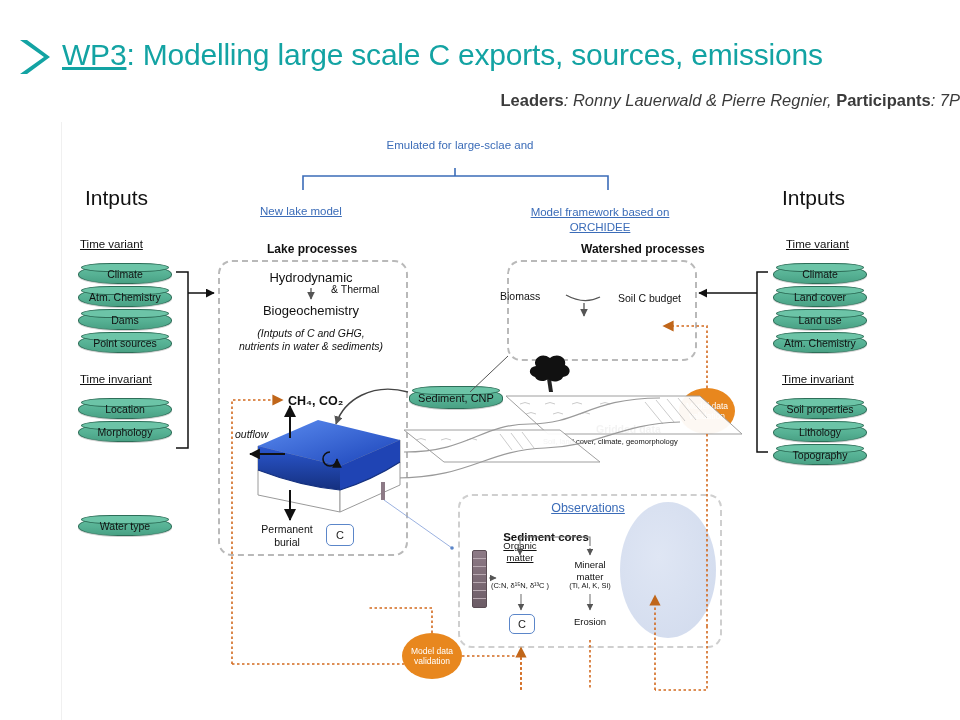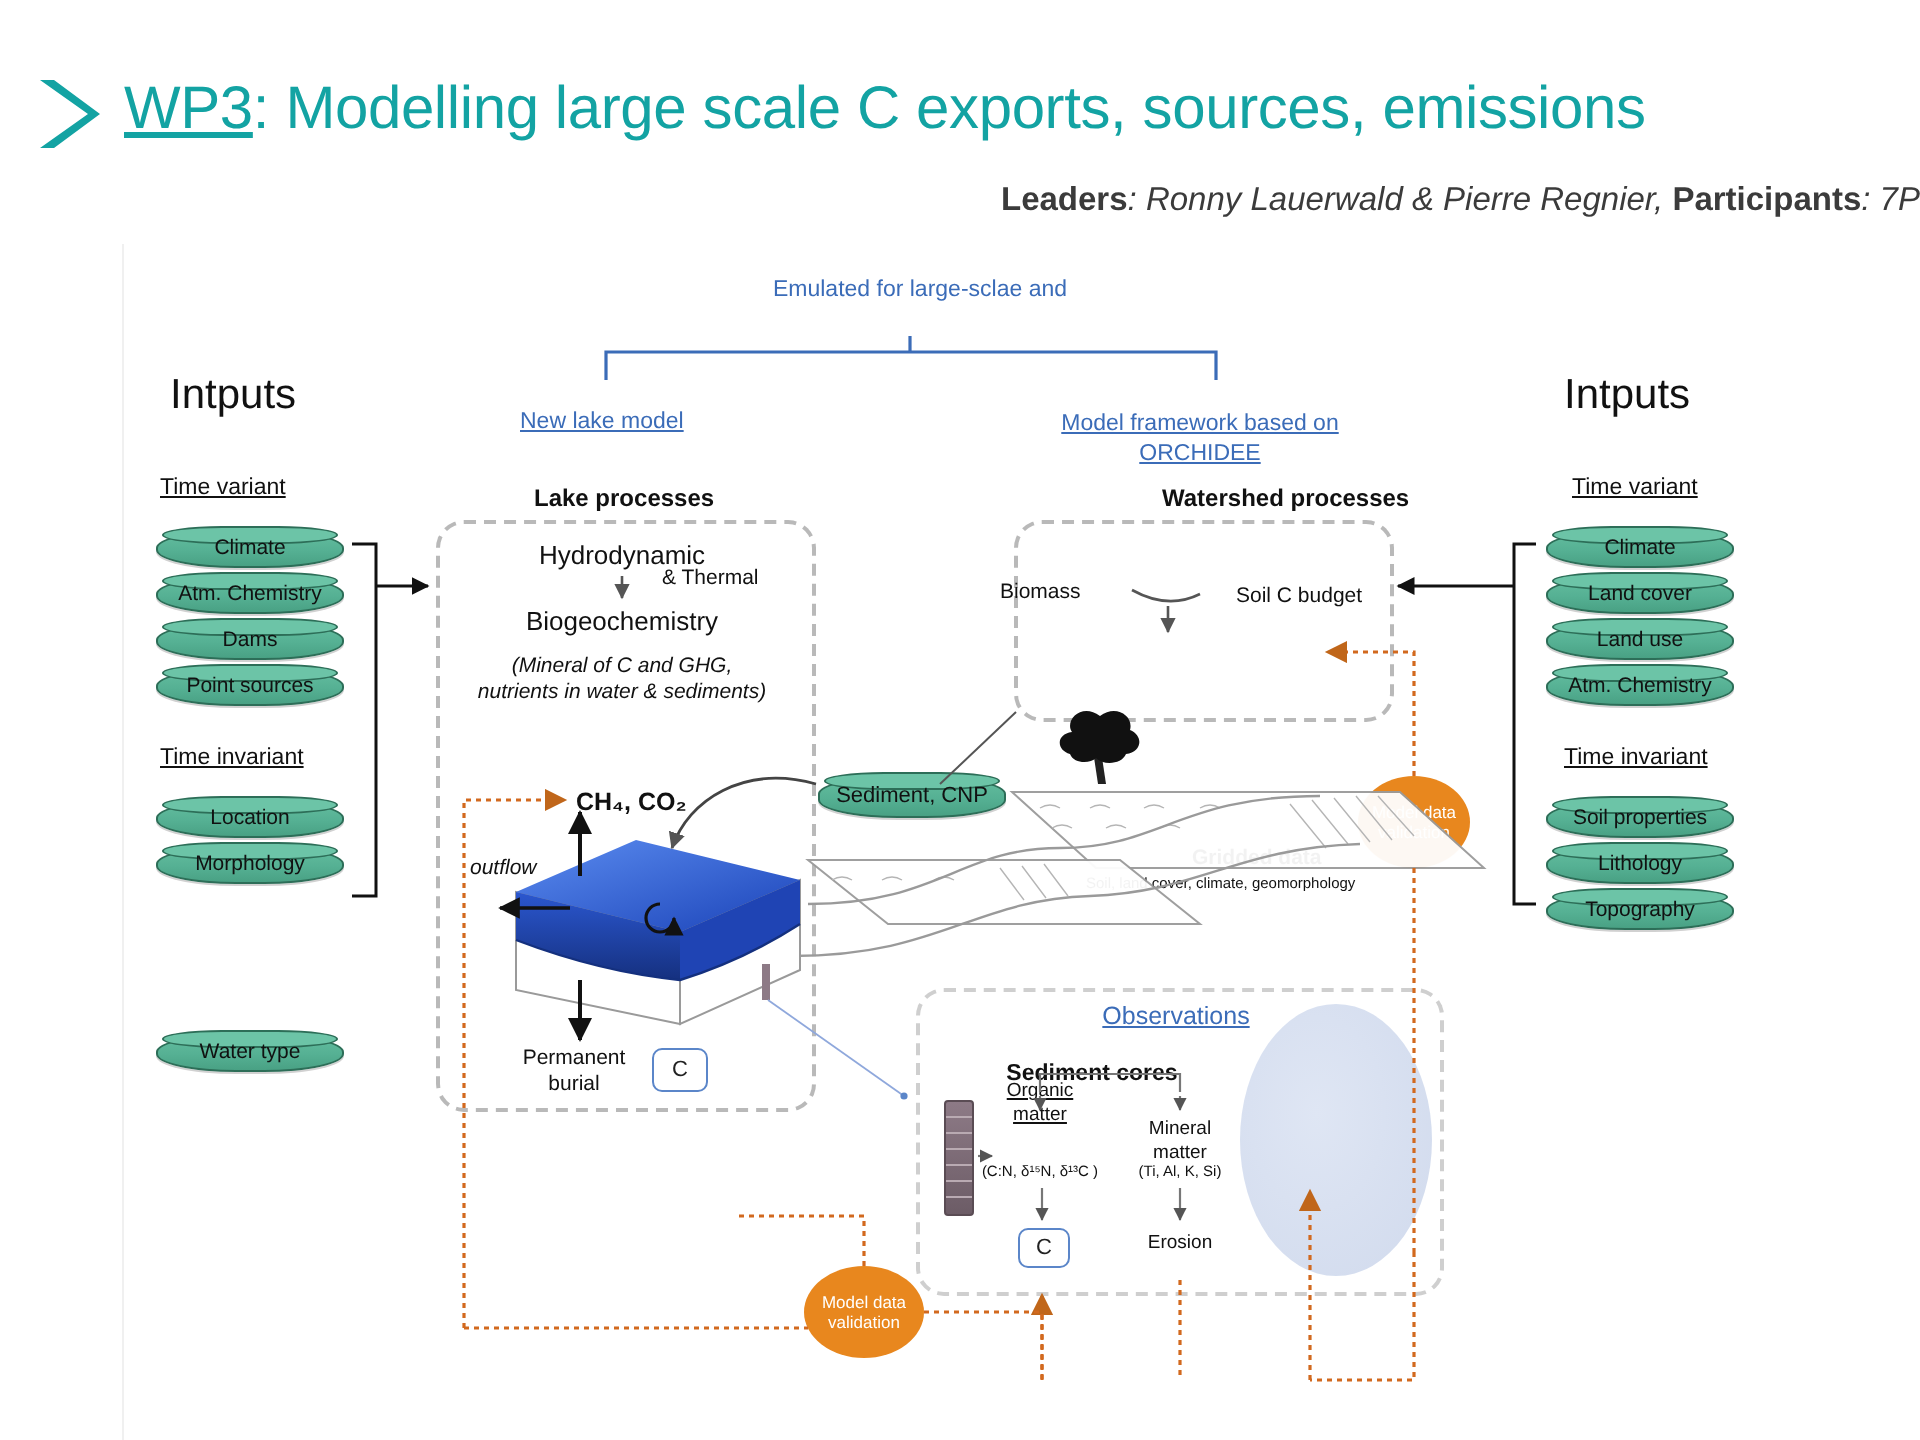--- a/index.html
+++ b/index.html
@@ -188,21 +188,21 @@
   </div>
 
   <div class="t bold" style="left:267px;top:242px;font-size:12px;color:#111;">Lake processes</div>
 
   <div class="dbox" style="left:218px;top:260px;width:186px;height:292px;"></div>
 
   <div class="ctr" style="left:228px;top:270px;width:166px;font-size:13px;color:#111;">Hydrodynamic</div>
   <div class="t" style="left:331px;top:283px;font-size:10.5px;color:#111;">&amp; Thermal</div>
   <div class="ctr" style="left:228px;top:303px;width:166px;font-size:13px;color:#111;">Biogeochemistry</div>
   <div class="ctr ital" style="left:222px;top:327px;width:178px;font-size:10.5px;line-height:13px;color:#111;">
-    <div>(Mineral of C and GHG,</div>
+    <div>(Intputs of C and GHG,</div>
     <div>nutrients in water &amp; sediments)</div>
   </div>
 
   <div class="t bold" style="left:533px;top:242px;font-size:12px;color:#111;margin-left:48px;">Watershed processes</div>
 
   <div class="dbox" style="left:507px;top:260px;width:186px;height:97px;"></div>
 
   <div class="t" style="left:500px;top:290px;font-size:10.5px;color:#111;">Biomass</div>
   <div class="t" style="left:618px;top:292px;font-size:10.5px;color:#111;">Soil C budget</div>
 

